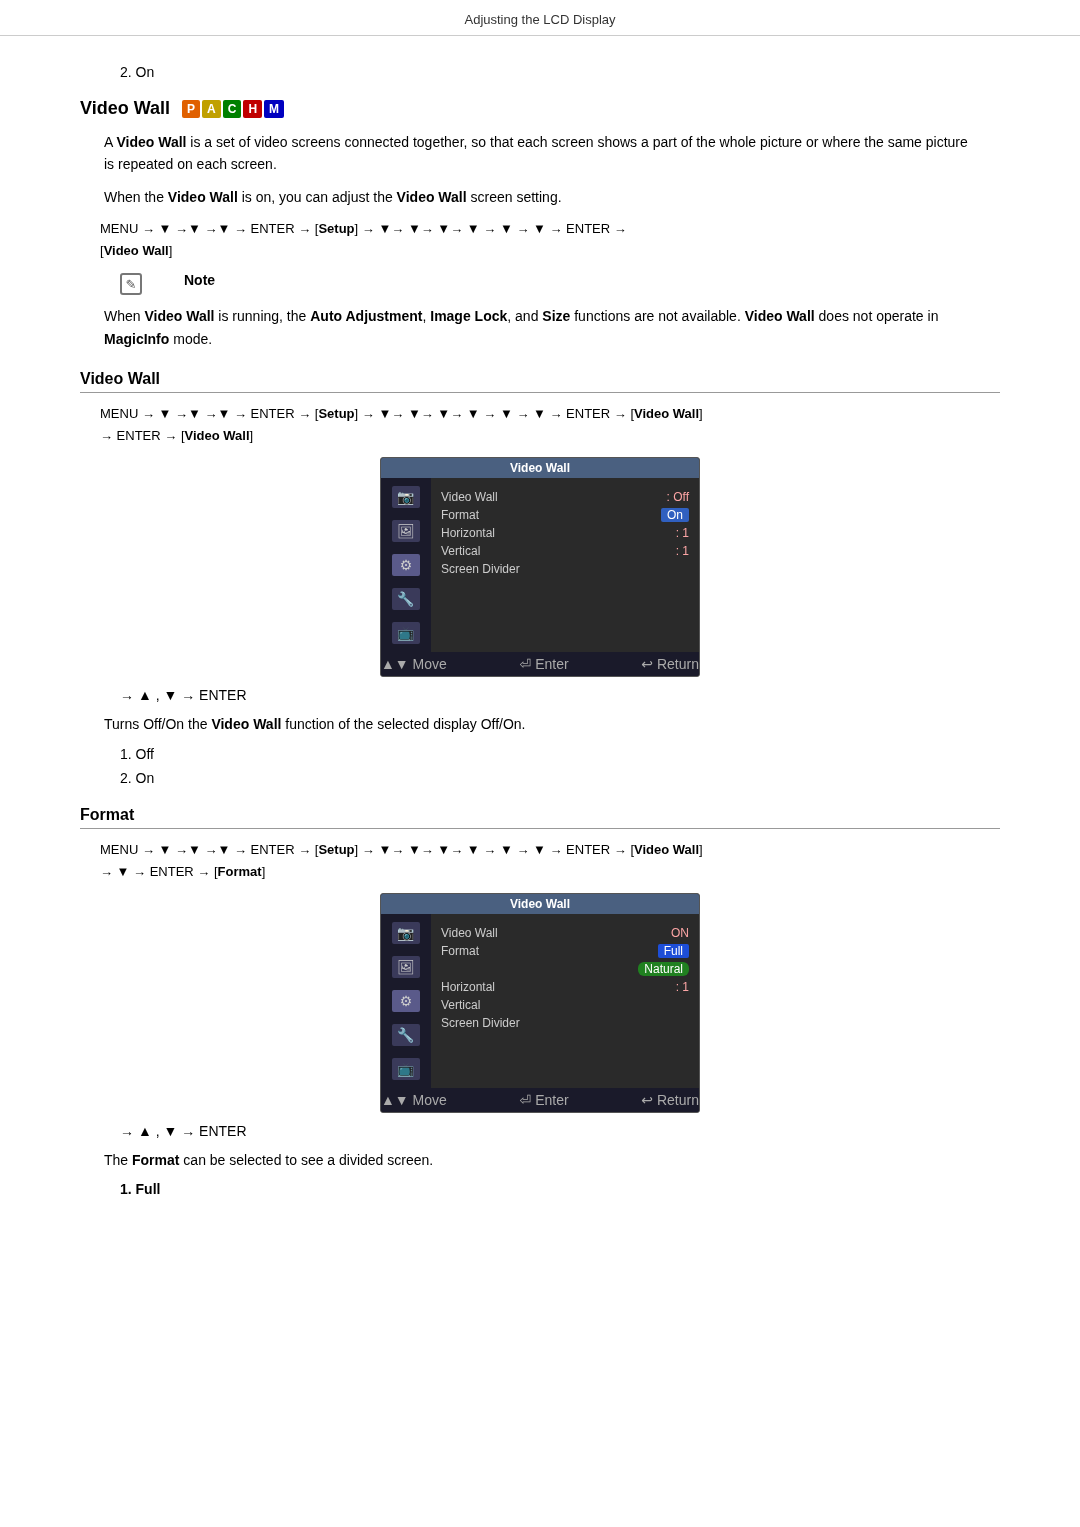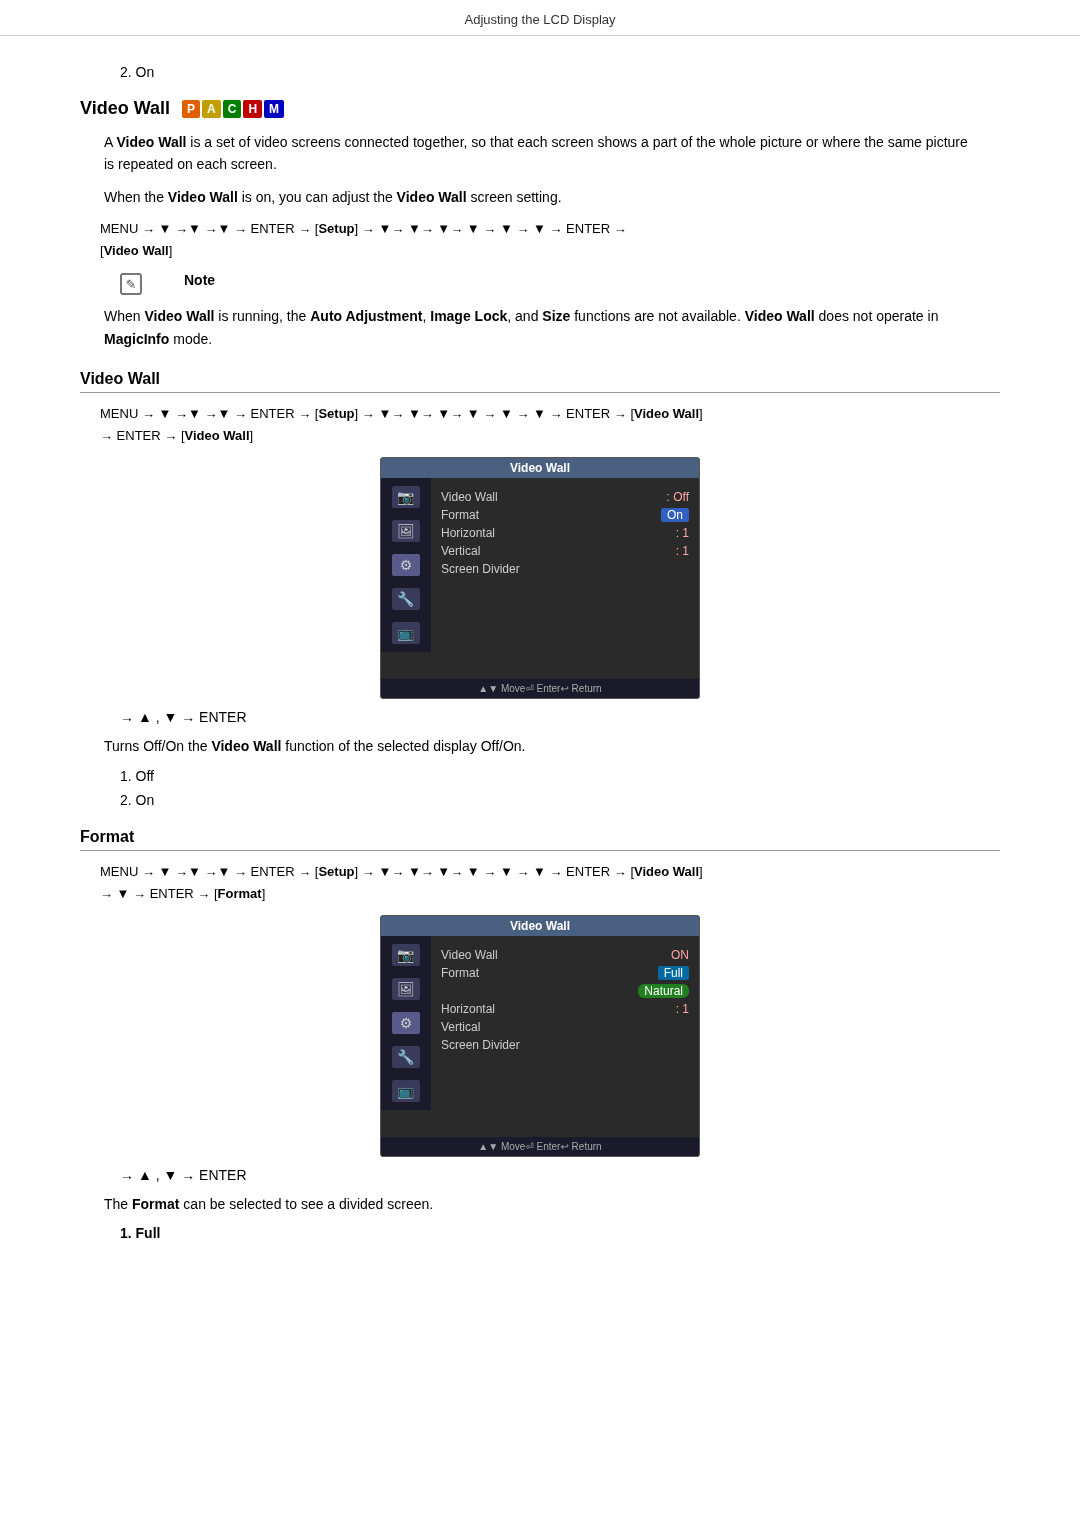--- a/index.html
+++ b/index.html
@@ -160,33 +160,32 @@
     }
     .vw-row-label { color: #ccc; }
     .vw-row-value { color: #fca5a5; }
     .vw-row-value.highlight-blue {
       background: #3060c0;
       padding: 0 6px;
       border-radius: 2px;
       color: #fff;
     }
     .vw-row-value.highlight-orange {
-      background: #0369a1;
+      background: #1d4ed8;
       padding: 0 6px;
       border-radius: 2px;
       color: #fff;
     }
     .vw-footer {
       background: #1a1a2a;
       display: flex;
-      justify-content: center;
+      justify-content: space-between;
       padding: 4px 0;
-      font-size: 10px;
+      font-size: 14px;
       color: #aaa;
-      margin-top: 27px;
     }
     .vw-footer-item {
       display: flex;
       align-items: center;
       gap: 3px;
     }
     .arrow-line {
       margin: 10px 40px;
       font-size: 14px;
     }

